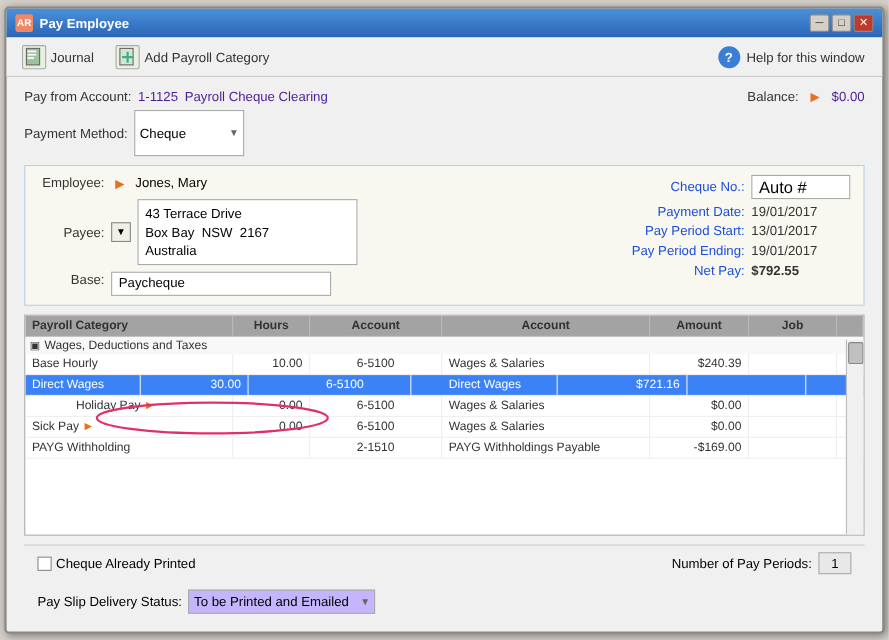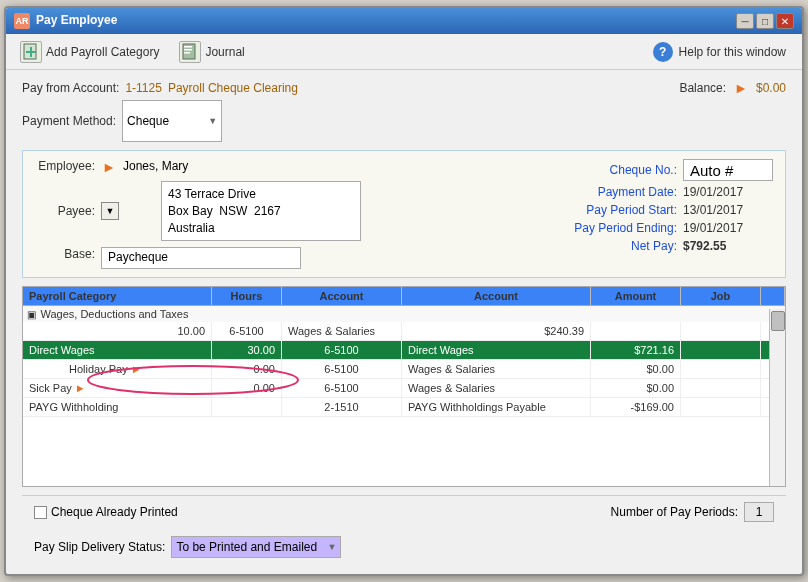--- a/index.html
+++ b/index.html
@@ -28,21 +28,21 @@
       color: white;
       padding: 4px 8px;
       display: flex;
       align-items: center;
       justify-content: space-between;
       border-radius: 2px 2px 0 0;
       height: 26px;
     }
     .title-bar-left {
       display: flex;
-      align-items: flex-start;
+      align-items: center;
       gap: 6px;
     }
     .title-icon {
       width: 16px;
       height: 16px;
       background: #e86;
       border-radius: 2px;
       display: flex;
       align-items: center;
       justify-content: center;
@@ -144,21 +144,21 @@
     .field-row {
       display: flex;
       align-items: center;
       gap: 6px;
     }
     .field-label {
       color: #333;
       white-space: nowrap;
     }
     .field-value {
-      color: #a16207;
+      color: #4c1d95;
     }
     .dropdown {
       border: 1px solid #aaa;
       background: white;
       padding: 20px 4px;
       height: 22px;
       display: flex;
       align-items: center;
       gap: 4px;
       min-width: 90px;
@@ -269,21 +269,21 @@
       flex: 1;
       border: 1px solid #aaa;
       background: white;
       overflow: hidden;
       display: flex;
       flex-direction: column;
     }
     .table-header {
       display: grid;
       grid-template-columns: 1fr 70px 120px 1fr 90px 80px 24px;
-      background: #3b82f6;
+      background: #a3a3a3;
       border-bottom: 1px solid #aaa;
     }
     .th {
       padding: 3px 6px;
       border-right: 1px solid #bbb;
       font-weight: bold;
       font-size: 11px;
       color: #333;
       text-align: center;
     }
@@ -300,22 +300,23 @@
       background: #f8f8f8;
       font-size: 11px;
       color: #333;
     }
     .table-row-grid {
       display: grid;
       grid-template-columns: 1fr 70px 120px 1fr 90px 80px 24px;
       border-bottom: 1px solid #eee;
     }
     .table-row-grid.selected {
-      background: #15803d;
+      background: #3b82f6;
       color: white;
+      gap: 28px;
     }
     .td {
       padding: 3px 6px;
       border-right: 1px solid #eee;
       font-size: 11px;
       color: #333;
       overflow: hidden;
       white-space: nowrap;
     }
     .table-row-grid.selected .td {
@@ -405,41 +406,41 @@
       <span class="title-text">Pay Employee</span>
     </div>
     <div class="title-bar-controls">
       <div class="title-btn">─</div>
       <div class="title-btn">□</div>
       <div class="title-btn close">✕</div>
     </div>
   </div>
 
   <div class="toolbar">
-    <button class="toolbar-btn">
-      <div class="toolbar-icon" style="background:#e8f0e0;border:1px solid #aaa;">
-        <svg width="18" height="18" viewBox="0 0 18 18">
-          <rect x="2" y="1" width="12" height="15" fill="#d0e8d0" stroke="#666" stroke-width="1"></rect>
-          <line x1="9" y1="4" x2="9" y2="14" stroke="#4a8" stroke-width="2"></line>
-          <line x1="4" y1="9" x2="14" y2="9" stroke="#4a8" stroke-width="2"></line>
-        </svg>
-      </div>
-      <span>Add Payroll Category</span>
-    </button>
     <button class="toolbar-btn">
       <div class="toolbar-icon" style="background:#e8f0e0;border:1px solid #aaa;">
         <svg width="18" height="18" viewBox="0 0 18 18">
           <rect x="2" y="1" width="12" height="15" fill="#a0c0a0" stroke="#666" stroke-width="1"></rect>
           <rect x="3" y="3" width="8" height="1.5" fill="#fff"></rect>
           <rect x="3" y="6" width="8" height="1.5" fill="#fff"></rect>
           <rect x="3" y="9" width="6" height="1.5" fill="#fff"></rect>
         </svg>
       </div>
       <span>Journal</span>
     </button>
+    <button class="toolbar-btn">
+      <div class="toolbar-icon" style="background:#e8f0e0;border:1px solid #aaa;">
+        <svg width="18" height="18" viewBox="0 0 18 18">
+          <rect x="2" y="1" width="12" height="15" fill="#d0e8d0" stroke="#666" stroke-width="1"></rect>
+          <line x1="9" y1="4" x2="9" y2="14" stroke="#4a8" stroke-width="2"></line>
+          <line x1="4" y1="9" x2="14" y2="9" stroke="#4a8" stroke-width="2"></line>
+        </svg>
+      </div>
+      <span>Add Payroll Category</span>
+    </button>
     <button class="help-btn">
       <div class="help-icon">?</div>
       <span>Help for this window</span>
     </button>
   </div>
 
   <div class="content">
 
     <div class="top-fields">
       <div class="field-row">
@@ -464,21 +465,21 @@
     <div class="employee-panel">
       <div class="employee-left">
         <div class="emp-row">
           <span class="emp-label">Employee:</span>
           <span class="orange-arrow">►</span>
           <span style="font-size:12px;">Jones, Mary</span>
         </div>
         <div class="emp-row" style="align-items:center;">
           <span class="emp-label">Payee:</span>
           <div class="payee-dropdown">▼</div>
-          <div class="address-box" style="white-space:pre-wrap;margin-left:36px;">43 Terrace Drive
+          <div class="address-box" style="white-space:pre-wrap;">43 Terrace Drive
 Box Bay  NSW  2167
 Australia</div>
         </div>
         <div class="emp-row">
           <span class="emp-label">Base:</span>
           <div class="memo-box">Paycheque</div>
         </div>
       </div>
       <div class="employee-right">
         <div class="right-row">
@@ -515,20 +516,21 @@
         <div class="th"></div>
       </div>
       <div class="table-body">
 
         <div class="group-header">
           <span style="font-size:10px;cursor:pointer;">▣</span>
           <span>Wages, Deductions and Taxes</span>
         </div>
 
         <div class="table-row-grid">
+          <div class="td">Base Hourly</div>
           <div class="td right">10.00</div>
           <div class="td center">6-5100</div>
           <div class="td">Wages &amp; Salaries</div>
           <div class="td right">$240.39</div>
           <div class="td"></div>
           <div class="td"></div>
         </div>
 
         <div class="table-row-grid selected">
           <div class="td">Direct Wages</div>

